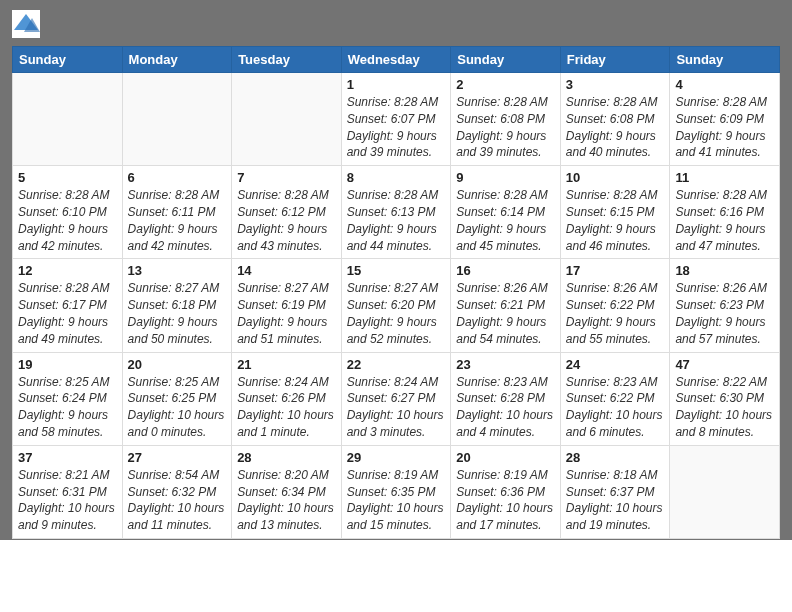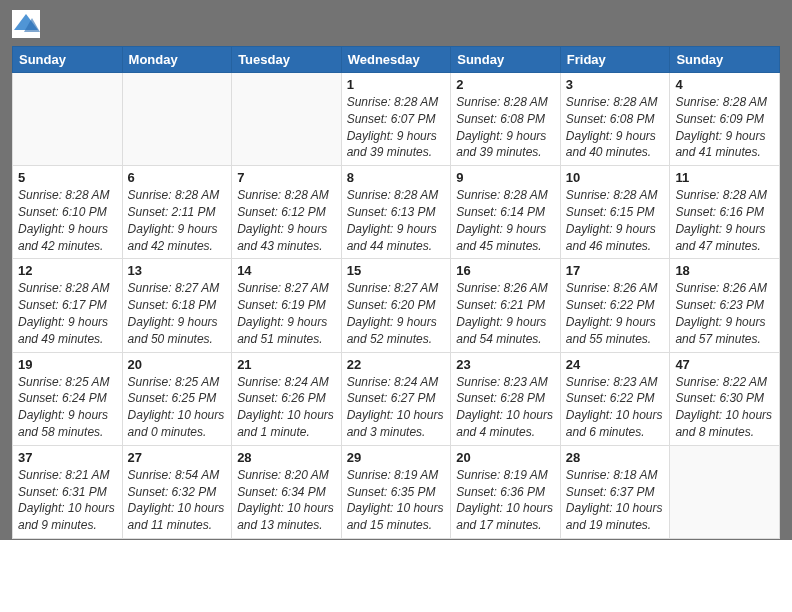--- a/index.html
+++ b/index.html
@@ -166,21 +166,21 @@
         <tr>
           <td>
             <div class="day-number">5</div>
             <div class="day-info">Sunrise: 8:28 AM
 Sunset: 6:10 PM
 Daylight: 9 hours and 42 minutes.</div>
           </td>
           <td>
             <div class="day-number">6</div>
             <div class="day-info">Sunrise: 8:28 AM
-Sunset: 2:11 PM
+Sunset: 6:11 PM
 Daylight: 9 hours and 42 minutes.</div>
           </td>
           <td>
             <div class="day-number">7</div>
             <div class="day-info">Sunrise: 8:28 AM
 Sunset: 6:12 PM
 Daylight: 9 hours and 43 minutes.</div>
           </td>
           <td>
             <div class="day-number">8</div>

